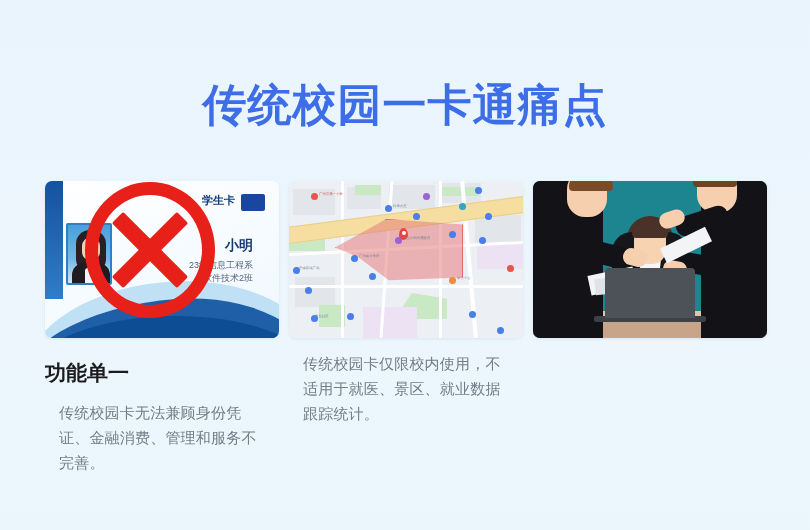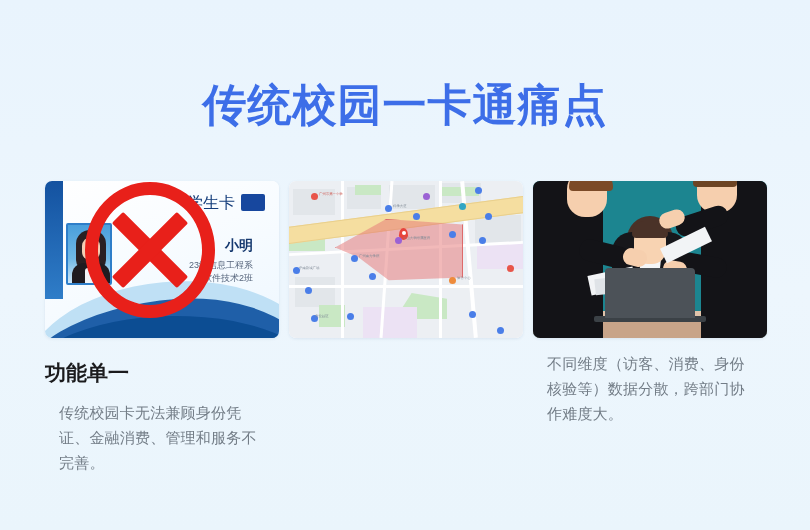--- a/index.html
+++ b/index.html
@@ -100,21 +100,21 @@
   .idcard-corner {
     position: absolute; left: 0; top: 0; width: 18px; height: 118px;
     background: linear-gradient(180deg, #1452a0, #2f7dc8);
   }
   .idcard-tab {
     position: absolute; right: 14px; top: 13px; width: 24px; height: 17px;
     background: #17479e; border-radius: 2px;
   }
   .idcard-title {
     position: absolute; right: 44px; top: 12px;
-    font-size: 16px; font-weight: normal; color: #123b7a; white-space: nowrap;
+    font-size: 11px; font-weight: bold; color: #123b7a; white-space: nowrap;
   }
   .idcard-photo {
     position: absolute; left: 21px; top: 42px; width: 46px; height: 62px;
     border: 2px solid #2e7ec9; border-radius: 2px; overflow: hidden;
     background: linear-gradient(180deg, #4a9fdc 0%, #71b9e6 58%, #cfe6f7 100%);
   }
   .photo-hair {
     position: absolute; left: 8px; top: 5px; width: 30px; height: 40px;
     background: #2a2023; border-radius: 14px 14px 10px 10px;
   }
@@ -385,20 +385,21 @@
           <div class="pin" style="left:208px;top:146px"></div>
           <div class="map-lbl red" style="left:30px;top:11px">广州市第一中学</div>
           <div class="map-lbl" style="left:104px;top:23px">科学大道</div>
           <div class="map-lbl" style="left:70px;top:73px">广州南方学院</div>
           <div class="map-lbl" style="left:114px;top:55px">中山大学附属医院</div>
           <div class="map-lbl" style="left:168px;top:95px">体育中心</div>
           <div class="map-lbl" style="left:10px;top:85px">华南新城广场</div>
           <div class="map-lbl" style="left:26px;top:133px">创业园区</div>
         </div>
       </div>
+      <div class="col-body">传统校园卡仅限校内使用，不适用于就医、景区、就业数据跟踪统计。</div>
     </div>
 
     <div class="column">
       <div class="card">
         <div class="scene">
           <div class="scene-desk-top"></div>
           <div class="scene-desk"></div>
 
           <div class="w-hair-back"></div>
           <div class="w-body"></div>
@@ -421,17 +422,16 @@
           <div class="m-right-arm"></div>
           <div class="m-right-hand"></div>
           <div class="m-right-arm2"></div>
           <div class="m-right-hand2"></div>
           <div class="paper-c"></div>
 
           <div class="laptop-base"></div>
           <div class="laptop"></div>
         </div>
       </div>
-      <div class="col-body">不同维度（访客、消费、身份核验等）数据分散，跨部门协作难度大。</div>
     </div>
 
   </div>
 </div>
 
 </body></html>

